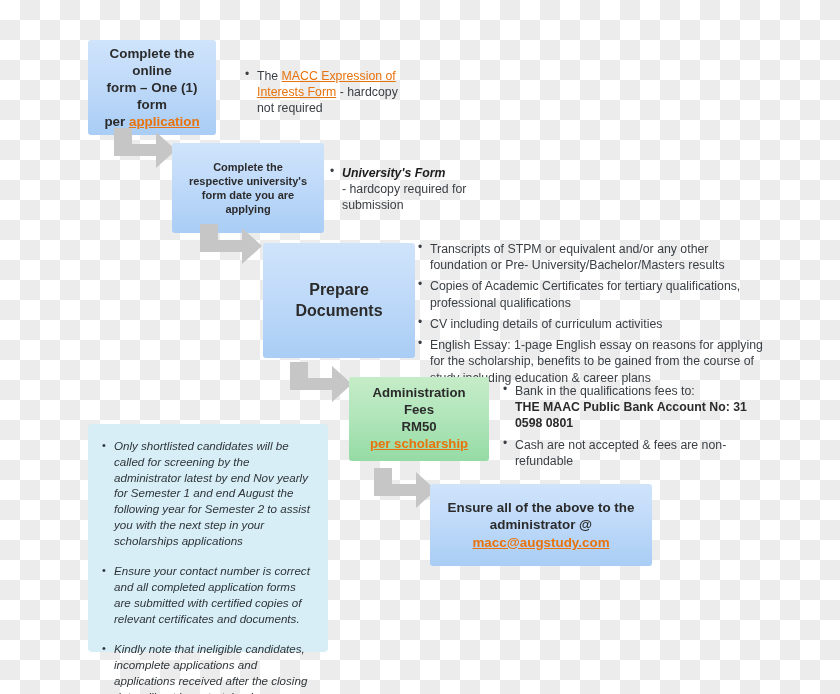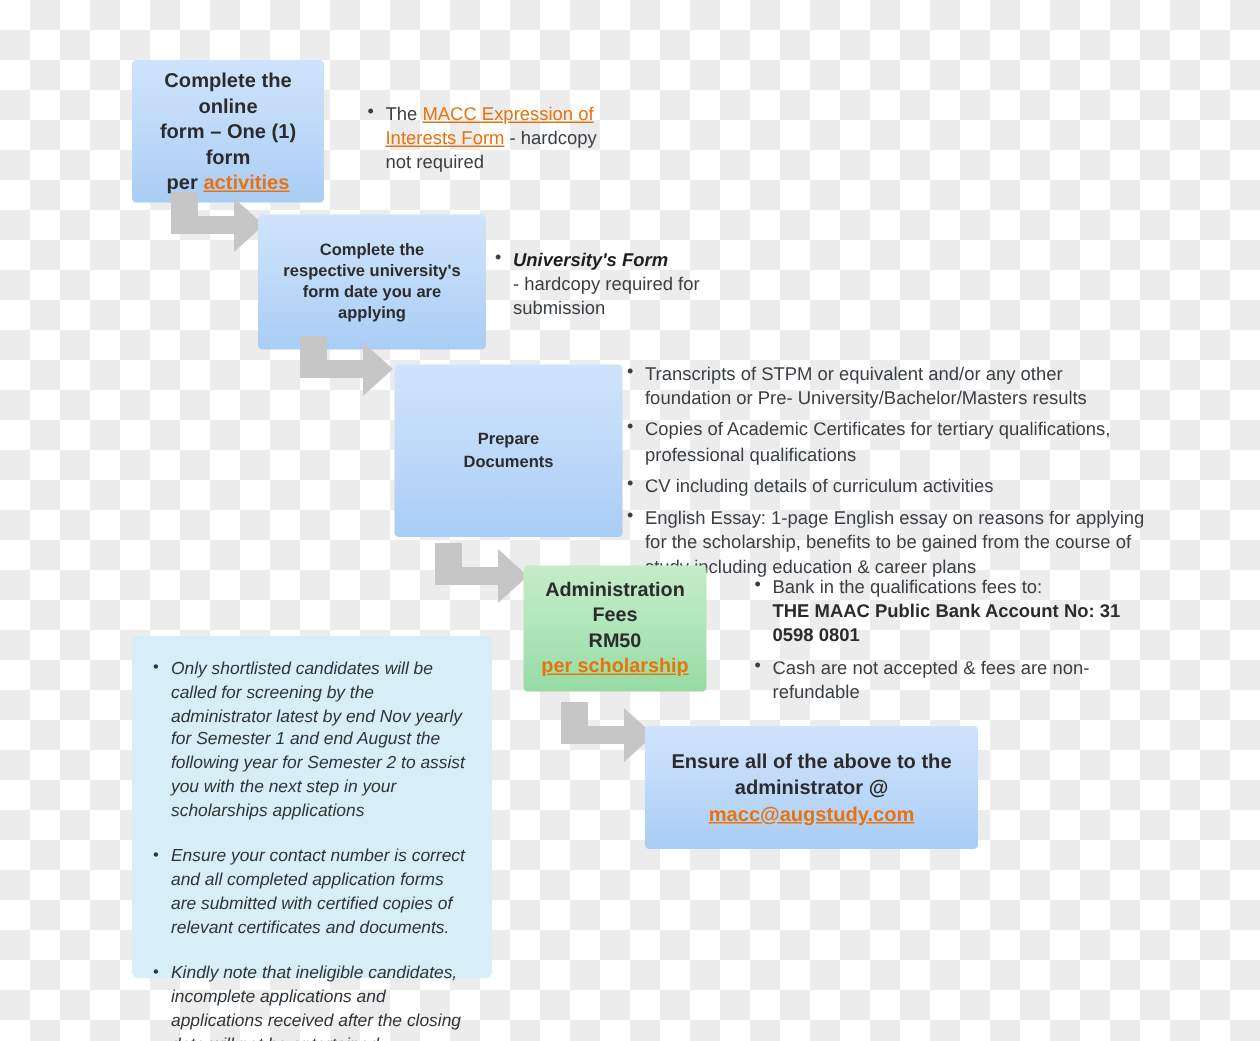--- a/index.html
+++ b/index.html
@@ -126,21 +126,21 @@
 </style>
 </head>
 <body>
 
 <div id="canvas">
 
   <div class="box box-blue" style="left:88px; top:40px; width:128px; height:95px; font-size:13.4px;">
     <div class="box-inner">
       <span>Complete the online</span><br>
       <span>form – One (1) form</span><br>
-      <span>per </span><span class="link">activities</span>
+      <span>per </span><span class="link">application</span>
     </div>
   </div>
 
   <div class="notes" style="left:245px; top:68px; width:165px;">
     <ul>
       <li><span>The </span><span class="link">MACC Expression of Interests Form</span><span> - hardcopy not required</span></li>
     </ul>
   </div>
 
   <div class="arrow" style="left:106px; top:126px;">
@@ -163,21 +163,21 @@
       <li><i>University's Form</i><br><span> - hardcopy required for submission</span></li>
     </ul>
   </div>
 
   <div class="arrow" style="left:192px; top:222px;">
     <svg width="72" height="48" viewBox="0 0 72 48" xmlns="http://www.w3.org/2000/svg">
       <path d="M8,2 L26,2 L26,18 L50,18 L50,6 L70,24 L50,42 L50,30 L8,30 Z" fill="#c6c6c6"></path>
     </svg>
   </div>
 
-  <div class="box box-blue" style="left:263px; top:243px; width:152px; height:115px; font-size:11px;">
+  <div class="box box-blue" style="left:263px; top:243px; width:152px; height:115px; font-size:16px;">
     <div class="box-inner">
       <span>Prepare</span><br>
       <span>Documents</span>
     </div>
   </div>
 
   <div class="notes" style="left:418px; top:241px; width:345px;">
     <ul>
       <li>Transcripts of STPM or equivalent and/or any other foundation or Pre- University/Bachelor/Masters results</li>
       <li>Copies of Academic Certificates for tertiary qualifications, professional qualifications</li>
@@ -185,21 +185,21 @@
       <li>English Essay: 1-page English essay on reasons for applying for the scholarship, benefits to be gained from the course of study including education &amp; career plans</li>
     </ul>
   </div>
 
   <div class="arrow" style="left:282px; top:360px;">
     <svg width="72" height="48" viewBox="0 0 72 48" xmlns="http://www.w3.org/2000/svg">
       <path d="M8,2 L26,2 L26,18 L50,18 L50,6 L70,24 L50,42 L50,30 L8,30 Z" fill="#c6c6c6"></path>
     </svg>
   </div>
 
-  <div class="box box-green" style="left:349px; top:377px; width:122px; height:84px; font-size:13.2px;">
+  <div class="box box-green" style="left:349px; top:377px; width:140px; height:84px; font-size:13.2px;">
     <div class="box-inner">
       <span>Administration Fees</span><br>
       <span>RM50</span><br>
       <span class="link">per scholarship</span>
     </div>
   </div>
 
   <div class="notes" style="left:503px; top:383px; width:255px;">
     <ul>
       <li><span>Bank in the qualifications fees to: </span><br><b>THE MAAC Public Bank Account No: 31 0598 0801</b></li>

